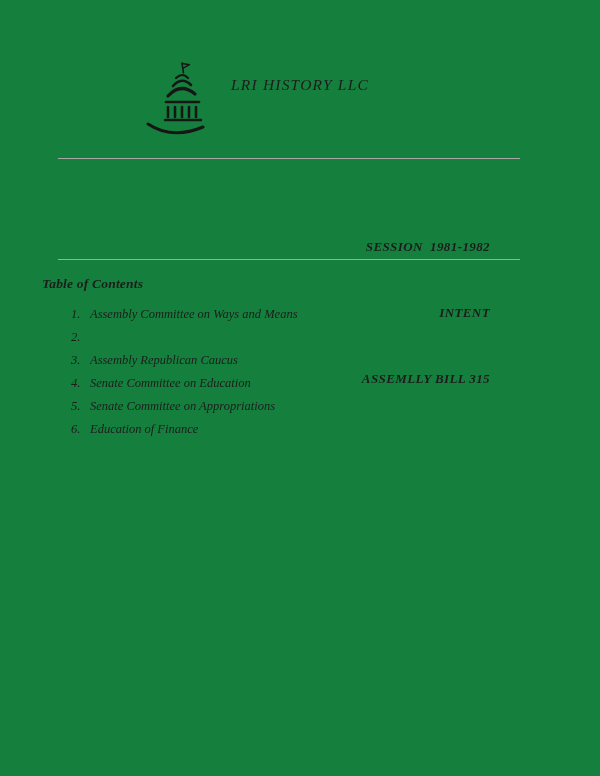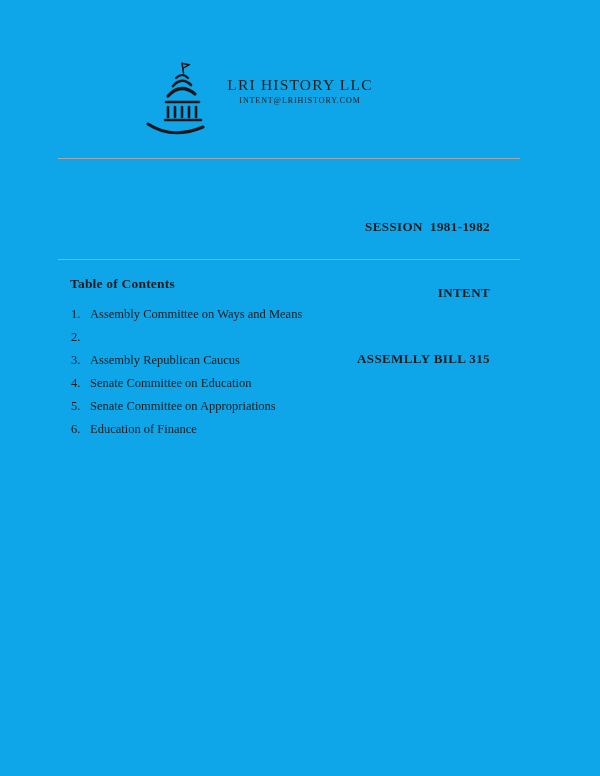--- a/index.html
+++ b/index.html
@@ -8,21 +8,22 @@
     width: 600px;
     height: 776px;
     position: relative;
     font-family: "Liberation Serif", serif;
     color: #1c1c1c;
     overflow: hidden;
   }
   .page {
     position: absolute;
     inset: 0;
-    background: #0ea5e9;
+    background: #15803d;
+    font-style: italic;
   }
 
   
   .logo {
     position: absolute;
     left: 145px;
     top: 60px;
     width: 62px;
     height: 78px;
   }
@@ -54,34 +55,34 @@
     left: 58px;
     width: 462px;
     border-top: 1px solid #a6a6a6;
   }
   .rule-1 { top: 158px; }
   .rule-2 { top: 259px; }
 
   
   .session-block {
     position: absolute;
-    top: 172px;
+    top: 192px;
     right: 110px;
     text-align: right;
     font-weight: bold;
     font-size: 13px;
     letter-spacing: 0.4px;
     line-height: 22px;
     white-space: pre;
   }
 
   
   .toc-title {
     position: absolute;
-    left: 70px;
+    left: 42px;
     top: 276px;
     font-weight: bold;
     font-size: 13.5px;
     letter-spacing: 0.2px;
   }
   .toc-list {
     position: absolute;
     left: 71px;
     top: 307px;
   }
@@ -124,21 +125,20 @@
 
         <path d="M20 60 h36" stroke-width="2.4"></path>
 
         <path d="M3 64 q24 16 55 3" stroke-width="3"></path>
       </g>
     </svg>
   </div>
 
   <div class="masthead">
     <div class="company">LRI HISTORY LLC</div>
-    <div class="contact-line">INTENT@LRIHISTORY.COM</div>
   </div>
 
   <div class="rule rule-1"></div>
 
   <div class="session-block">
     <div>SESSION  1981-1982</div>
     <div>INTENT</div>
     <div>ASSEMLLY BILL 315</div>
   </div>
 

